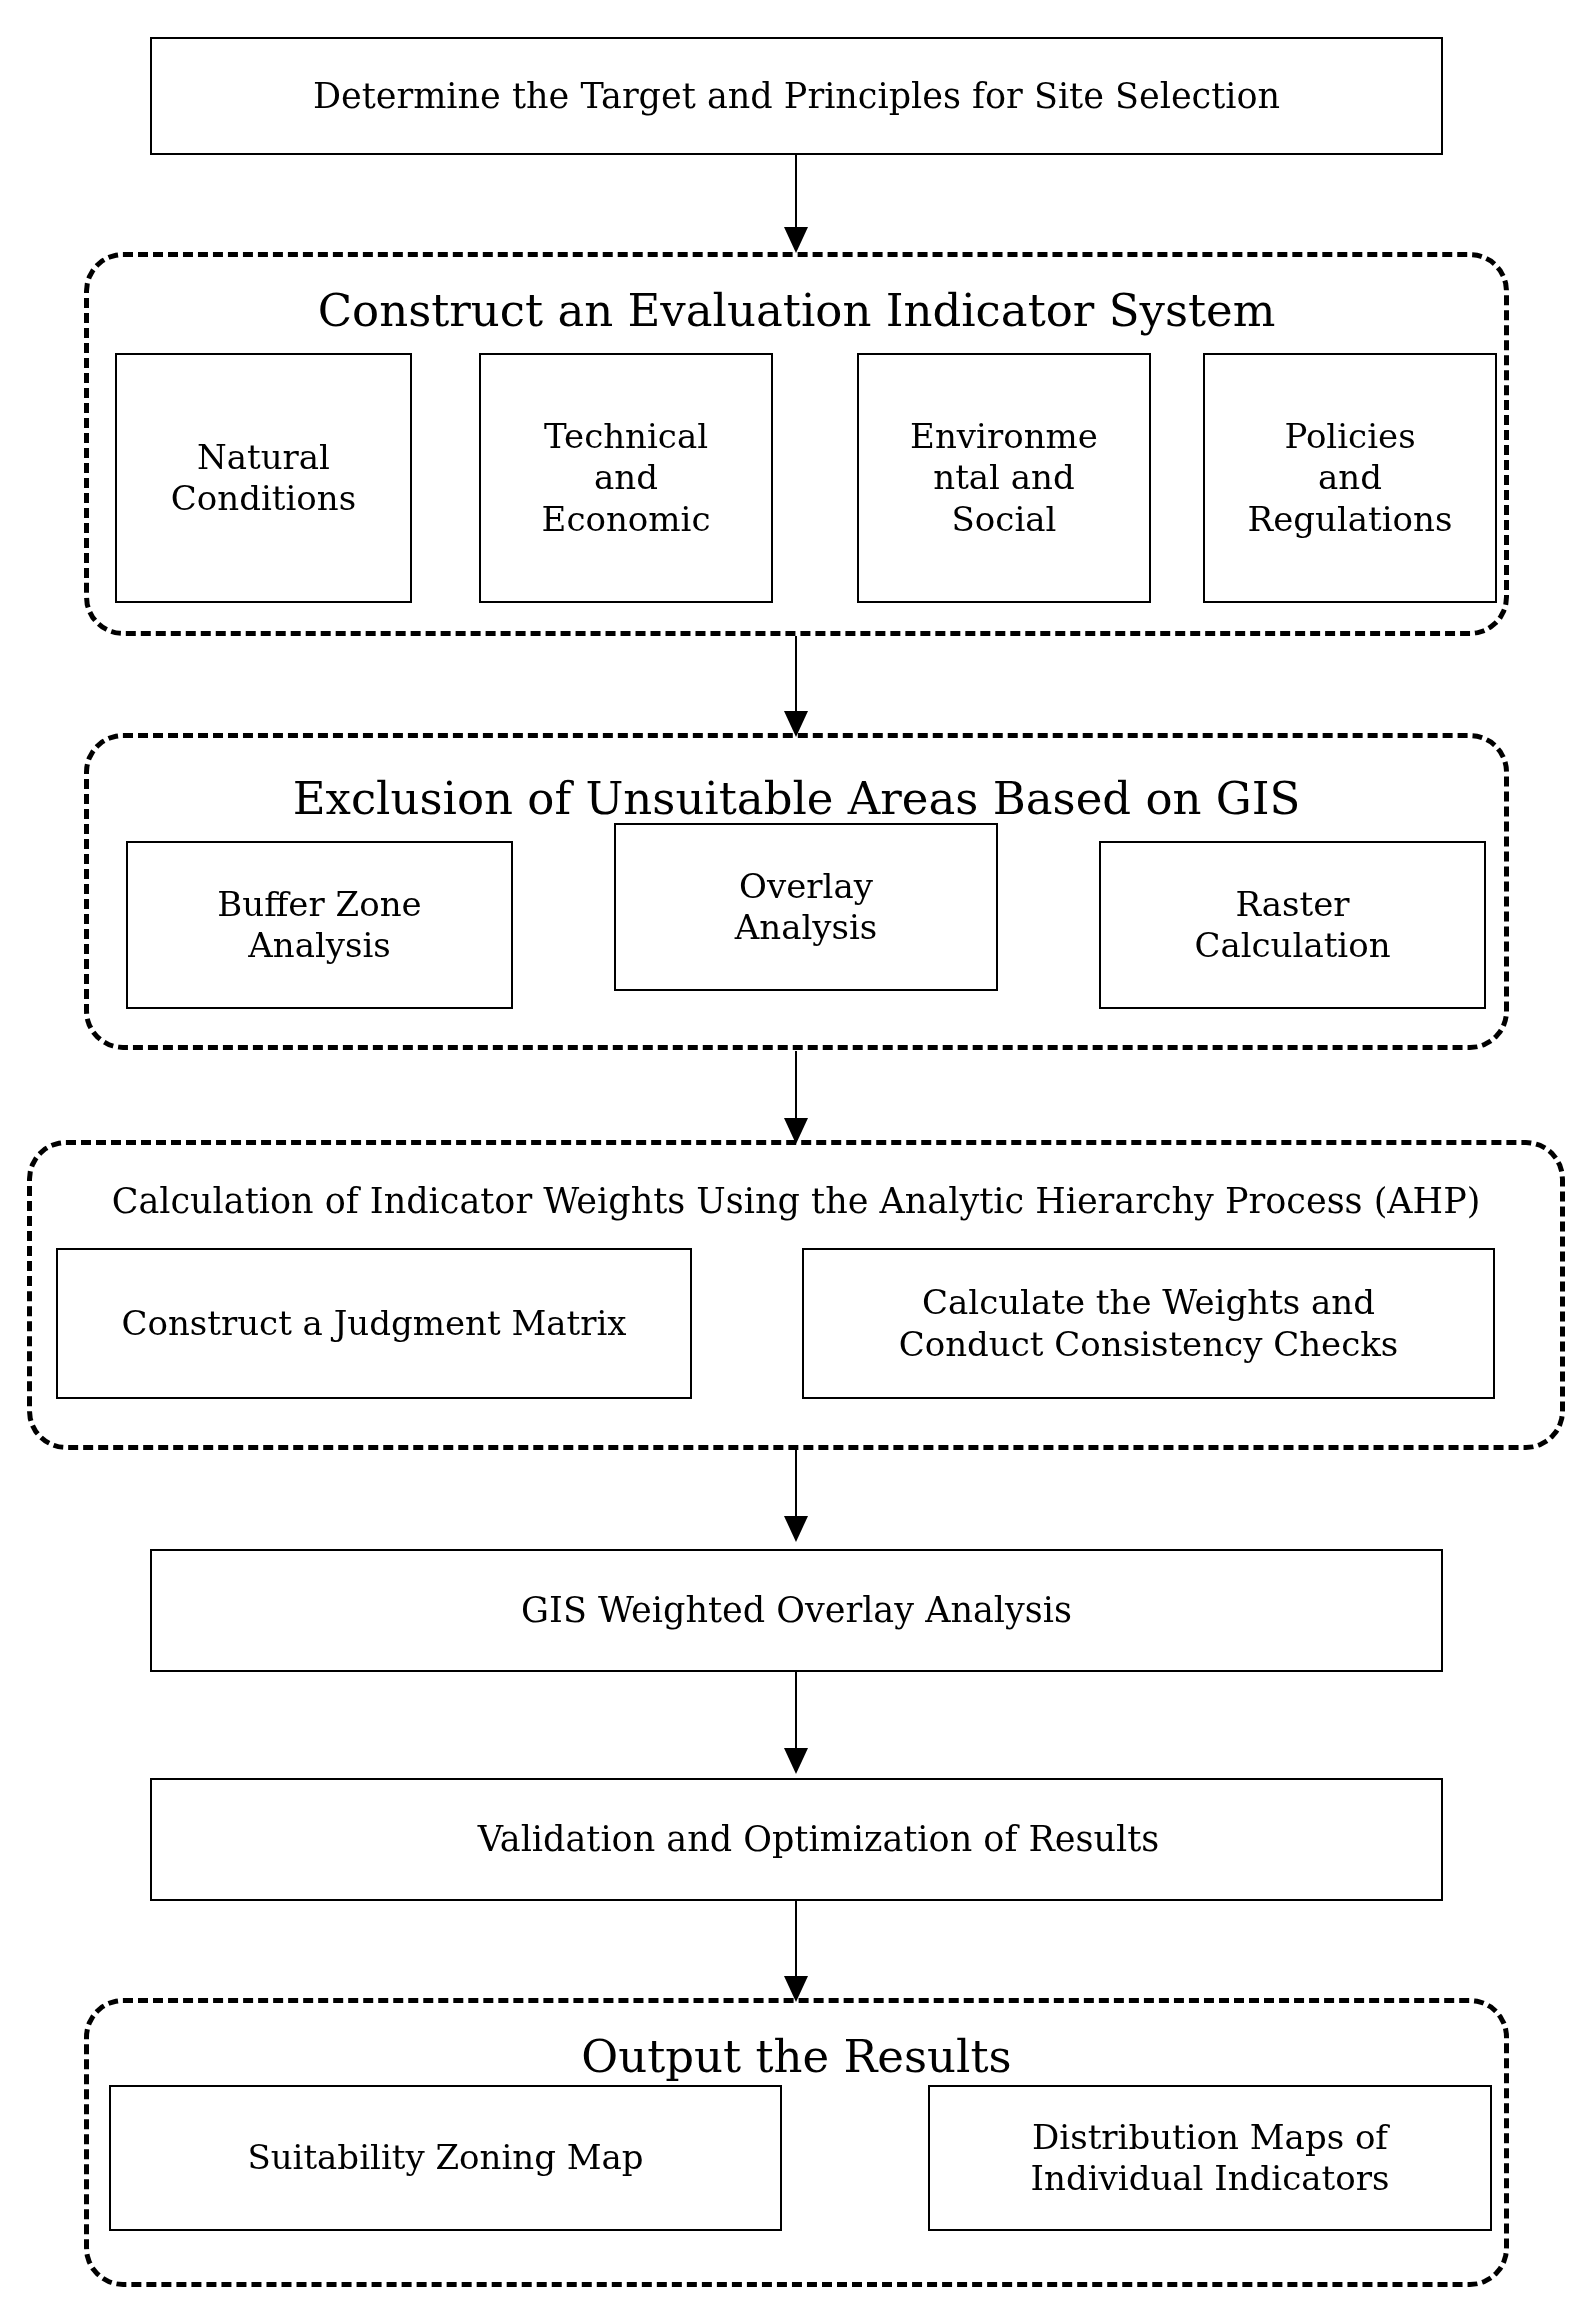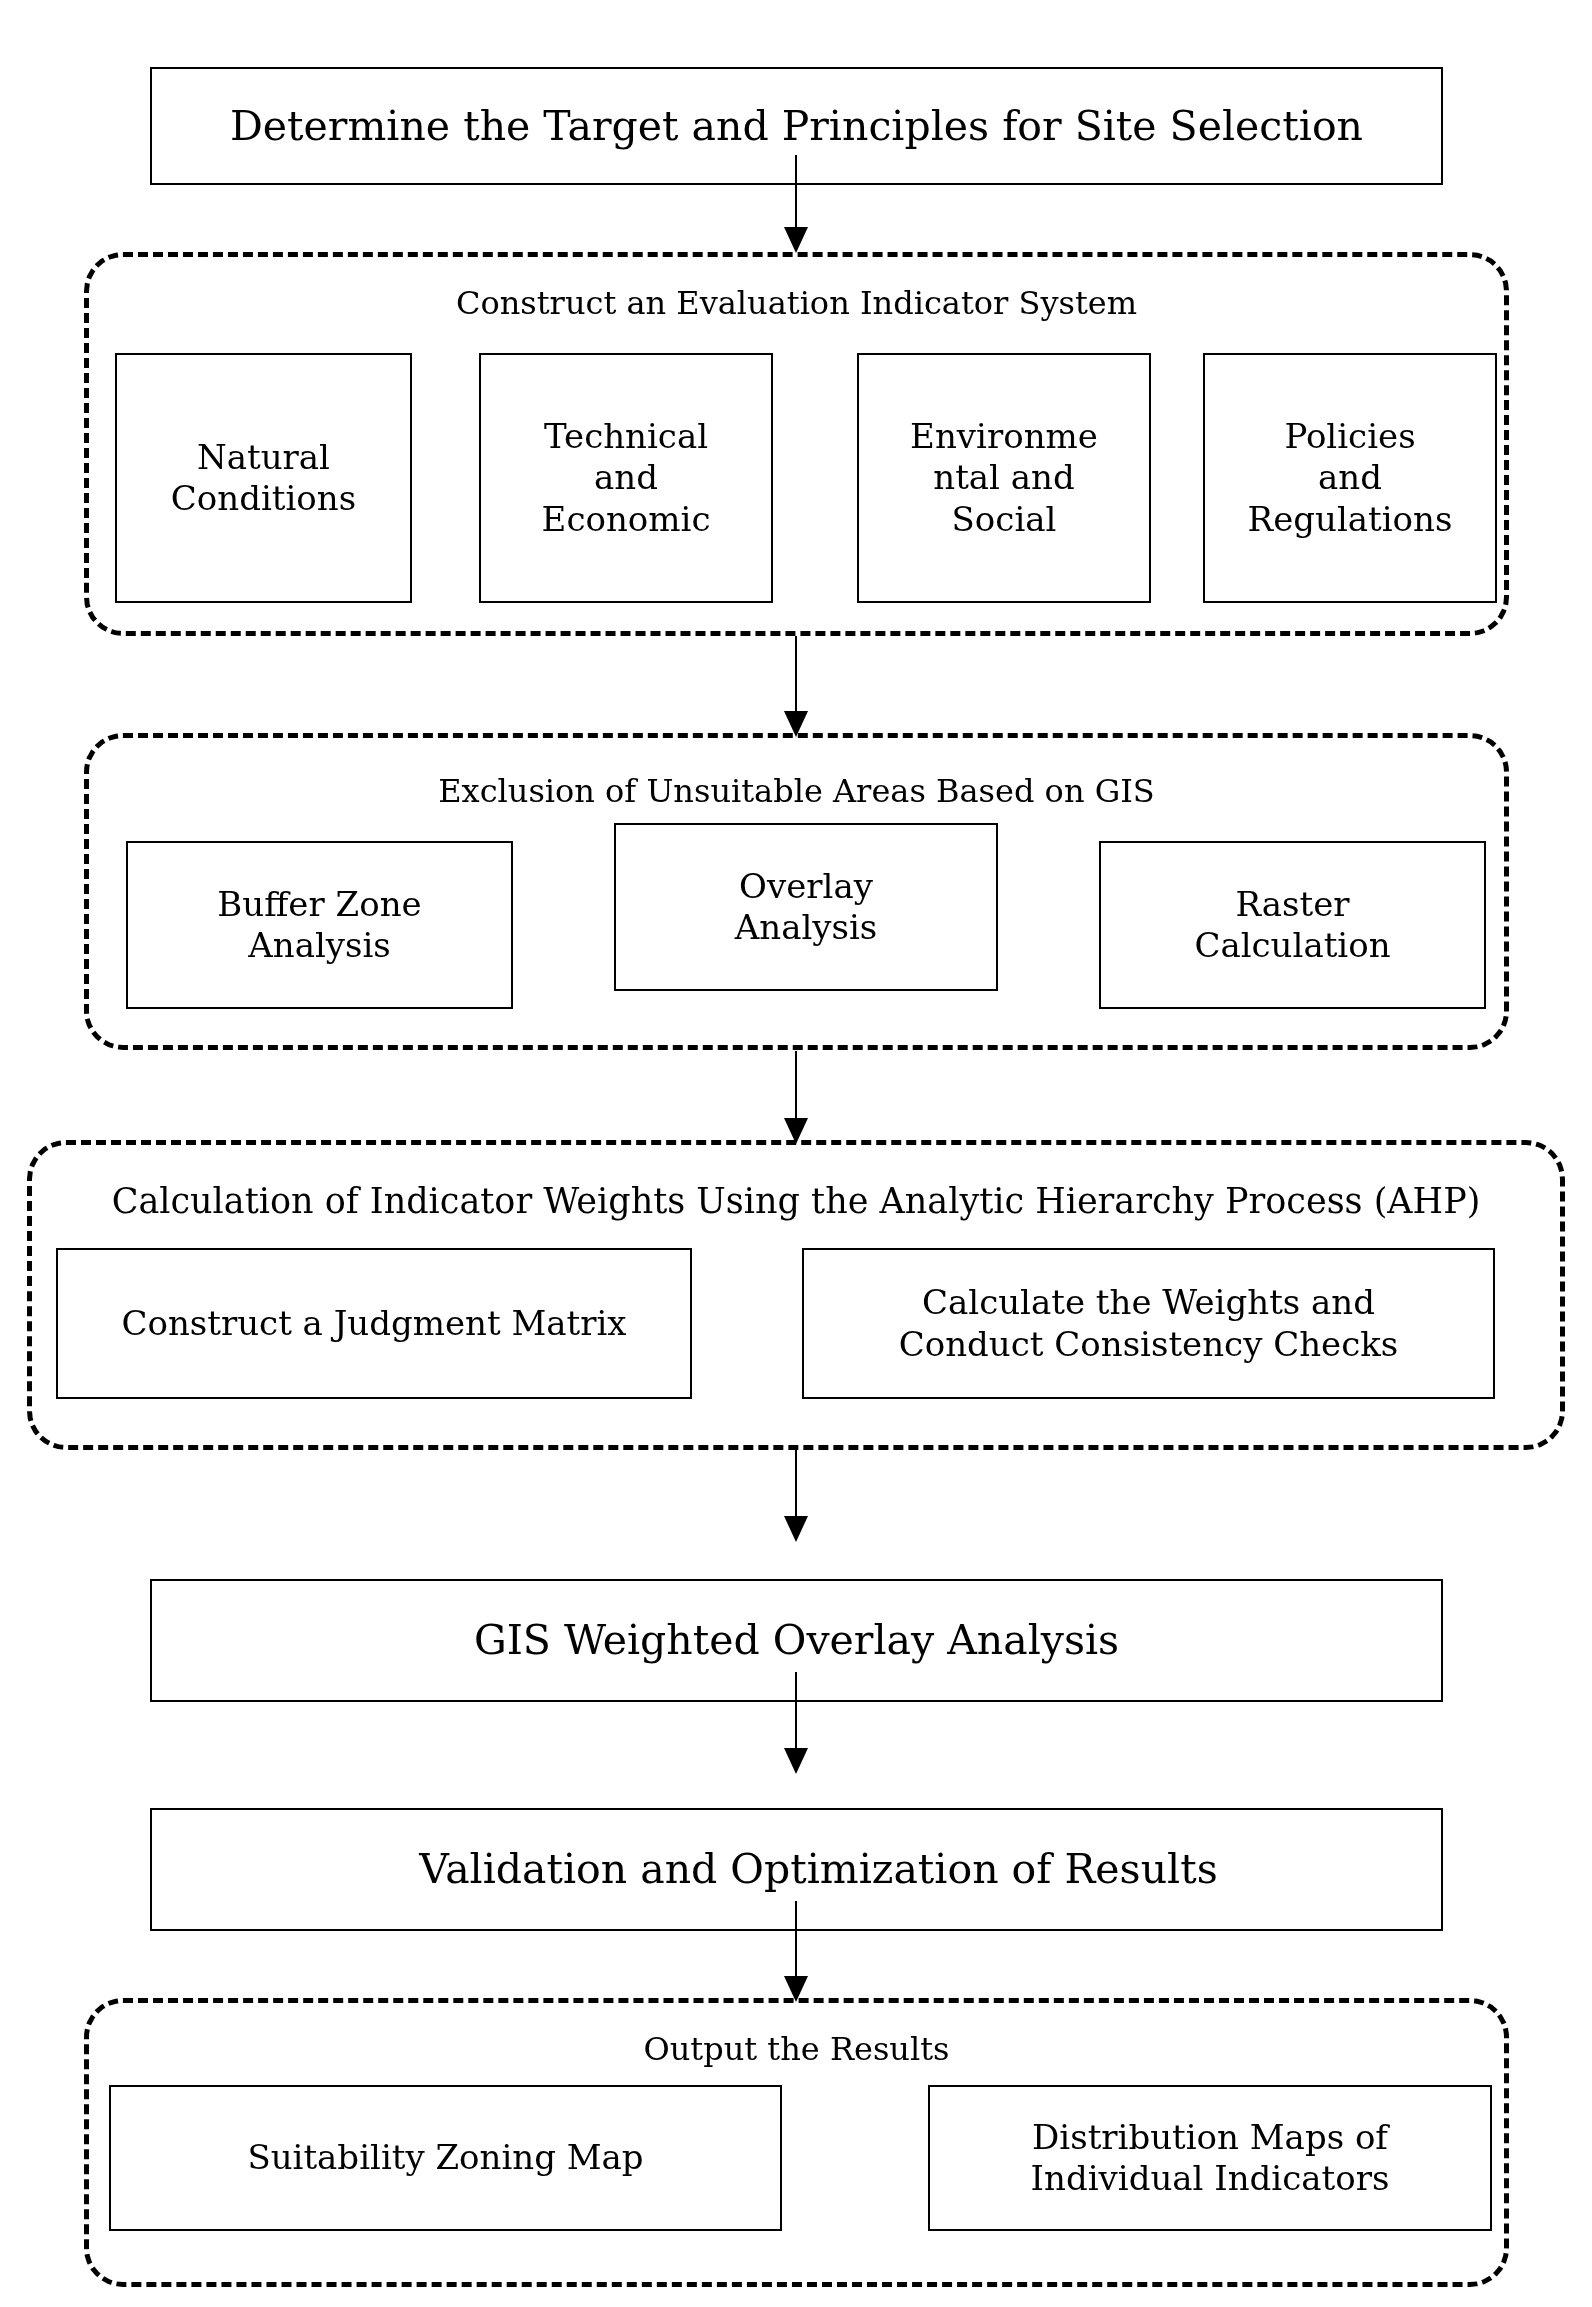--- a/index.html
+++ b/index.html
@@ -63,22 +63,22 @@
   .arrowhead {
     position: absolute;
     width: 0;
     height: 0;
     border-left: 12.3px solid transparent;
     border-right: 12.3px solid transparent;
     border-top: 26px solid #000000;
   }
 
   
-  .fs-top     { font-size: 41px; margin-top: 30px; }
-  .fs-grouphd { font-size: 32px; }
+  .fs-top     { font-size: 35px; }
+  .fs-grouphd { font-size: 45px; }
   .fs-cell    { font-size: 34px; }
   .fs-wide    { font-size: 35px; }
 </style>
 </head>
 <body>
 
 <div id="page">
 
   <div class="box fs-top" style="left:150px; top:37px; width:1293px; height:118px;">
     <span class="label">Determine the Target and Principles for Site Selection</span>

